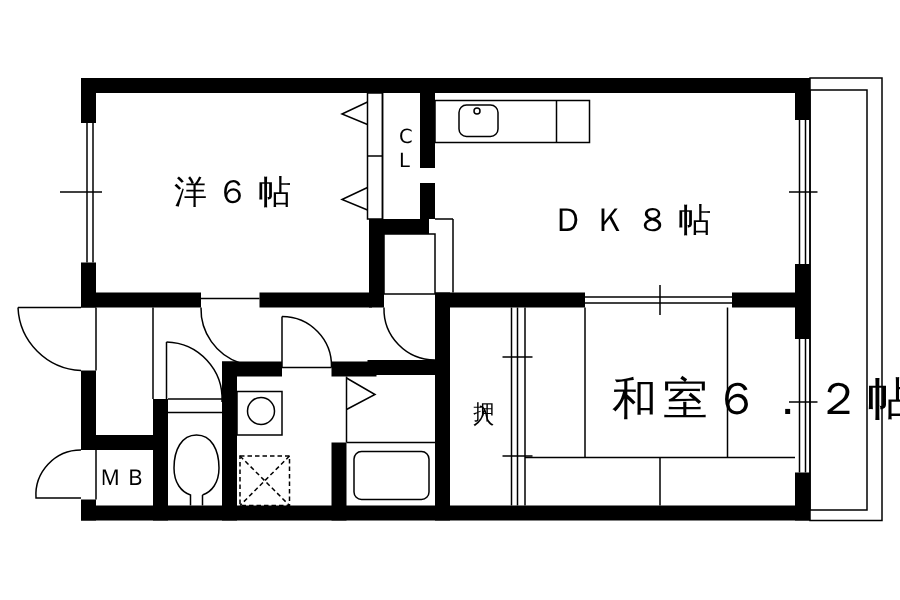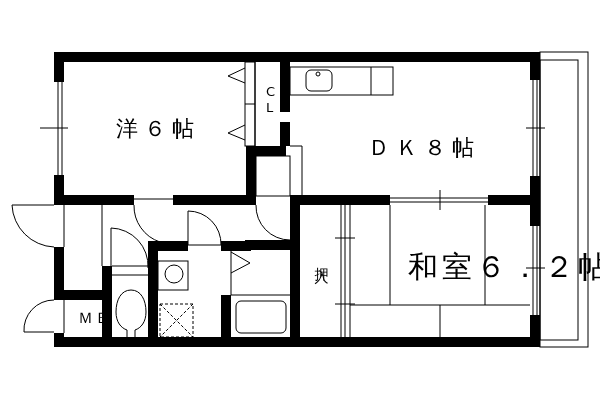--- a/index.html
+++ b/index.html
@@ -3,21 +3,21 @@
   <meta charset="utf-8">
   <style>
     html, body { margin: 0; padding: 0; background: #ffffff; }
     body { width: 600px; height: 400px; position: relative; overflow: hidden;
            font-family: "DejaVu Sans", sans-serif; }
     #plan { position: absolute; left: 0; top: 0; width: 600px; height: 400px; }
     .lbl { position: absolute; color: #000; white-space: nowrap; line-height: 1; }
     .room-big { font-size: 22px; letter-spacing: 6px; }
     .room-jp { font-size: 30px; letter-spacing: 4px; margin-left: 44px; }
     .small { font-size: 13px; }
-    .mb { font-size: 15px; letter-spacing: 2px; margin-left: 12px; }
+    .mb { font-size: 15px; letter-spacing: 2px; }
     .vert { font-size: 14px; writing-mode: vertical-rl; letter-spacing: 2px; }
   </style>
 </head>
 <body>
 
 <svg id="plan" viewBox="0 0 600 400" xmlns="http://www.w3.org/2000/svg">
   <g fill="#000">
 
     <rect x="54" y="52" width="486" height="10"></rect>
 

